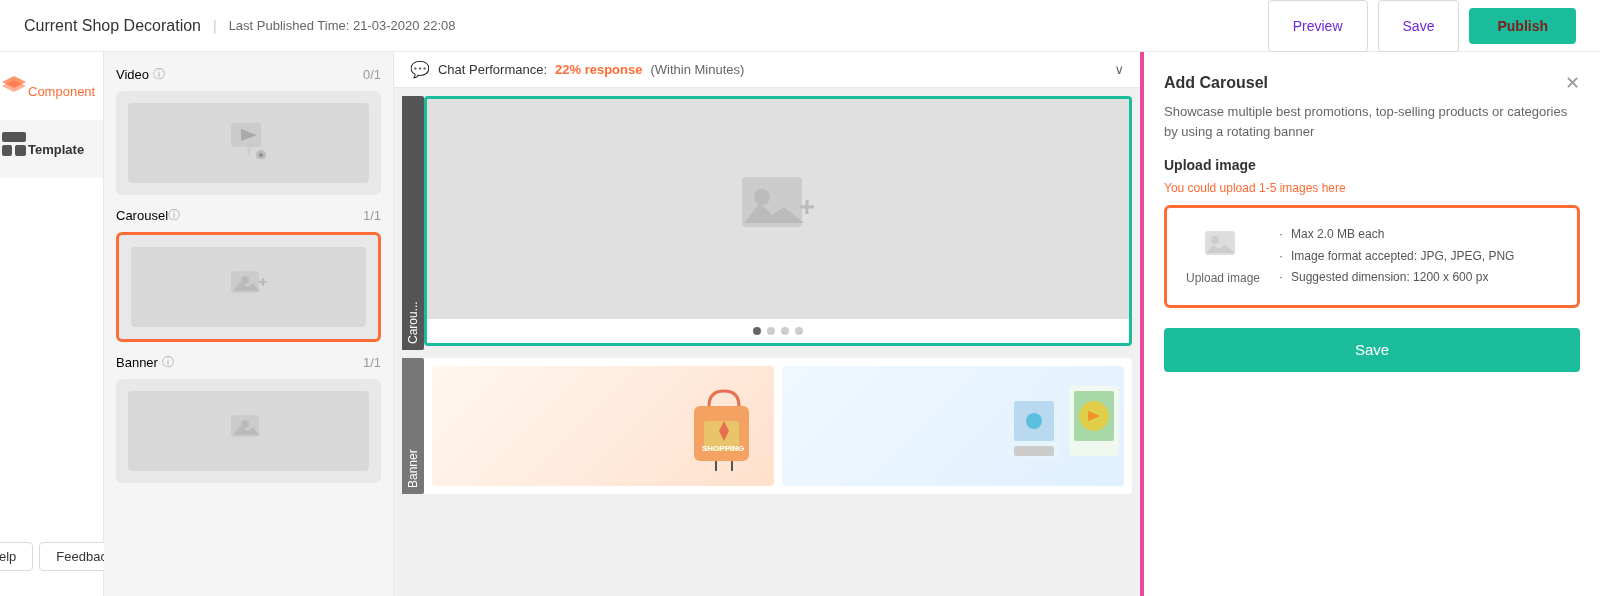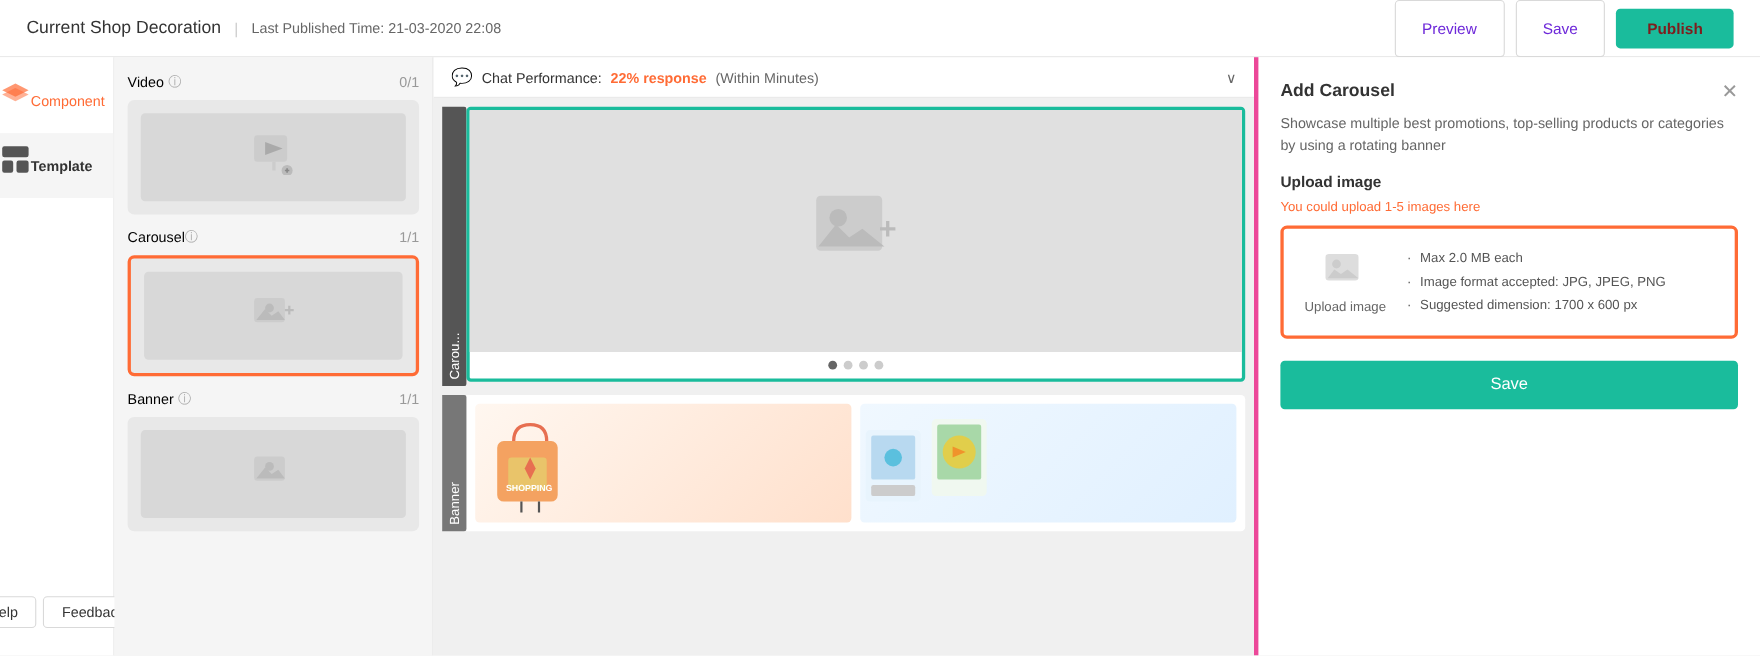--- a/index.html
+++ b/index.html
@@ -101,22 +101,22 @@
     }
     .carousel-dots {
       display: flex; justify-content: center; gap: 6px; padding: 8px 0;
     }
     .dot { width: 8px; height: 8px; border-radius: 50%; background: #ccc; }
     .dot.active { background: #666; }
     .banner-images {
       display: flex; gap: 8px;
     }
     .banner-img {
-      flex: 1; height: 108px; background: #e8e8e8; border-radius: 4px;
-      overflow: hidden; display: flex; align-items: center; justify-content: flex-start;
+      flex: 1; height: 120px; background: #e8e8e8; border-radius: 4px;
+      overflow: hidden; display: flex; align-items: center; justify-content: flex-end;
       font-size: 36px;
     }
     .banner-shopping {
       background: linear-gradient(135deg, #fff7f0, #ffe0cc);
       position: relative;
     }
     .banner-tech {
       background: linear-gradient(135deg, #f0f8ff, #e0f0ff);
     }
 
@@ -357,21 +357,21 @@
               <rect x="2" y="4" width="30" height="24" rx="3" fill="#ddd"></rect>
               <circle cx="12" cy="13" r="4" fill="#ccc"></circle>
               <polygon points="4,26 10,18 16,22 22,18 32,26" fill="#ccc"></polygon>
             </svg>
           </span>
           <span class="upload-label">Upload image</span>
         </div>
         <ul class="upload-specs">
           <li>Max 2.0 MB each</li>
           <li>Image format accepted: JPG, JPEG, PNG</li>
-          <li>Suggested dimension: 1700 x 600 px</li>
+          <li>Suggested dimension: 1200 x 600 px</li>
         </ul>
       </div>
     </div>
 
     <button class="btn-save-panel">Save</button>
   </div>
 
 </div>
 
 </body></html>

